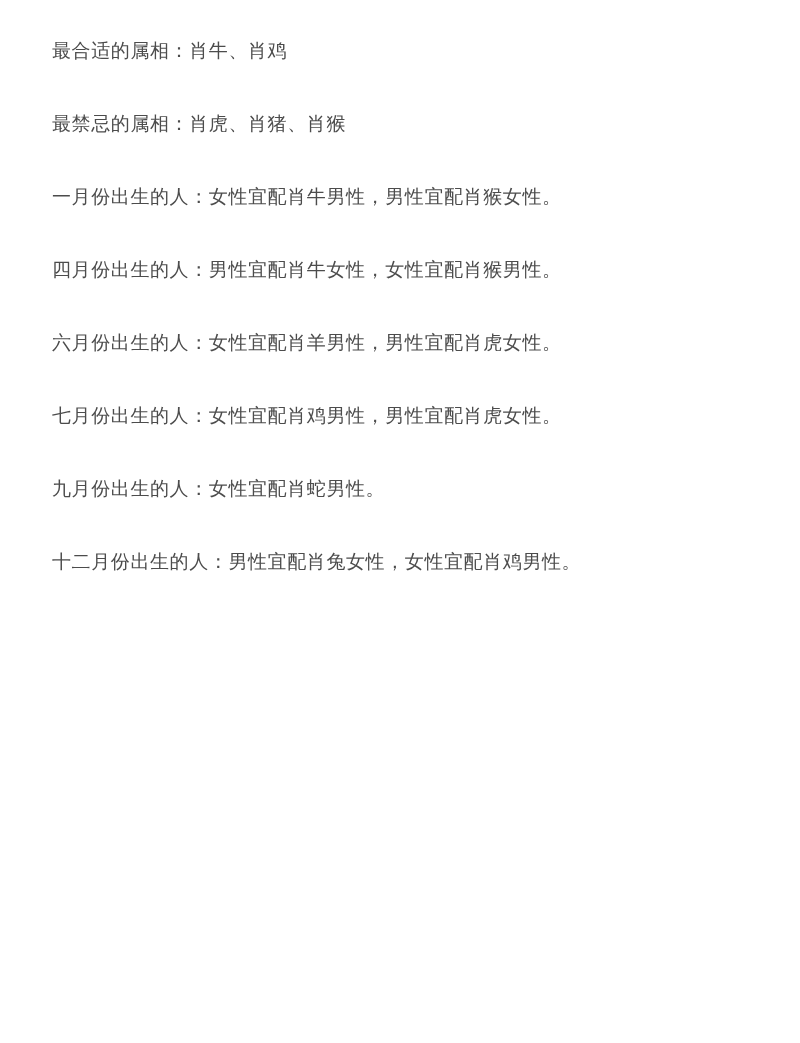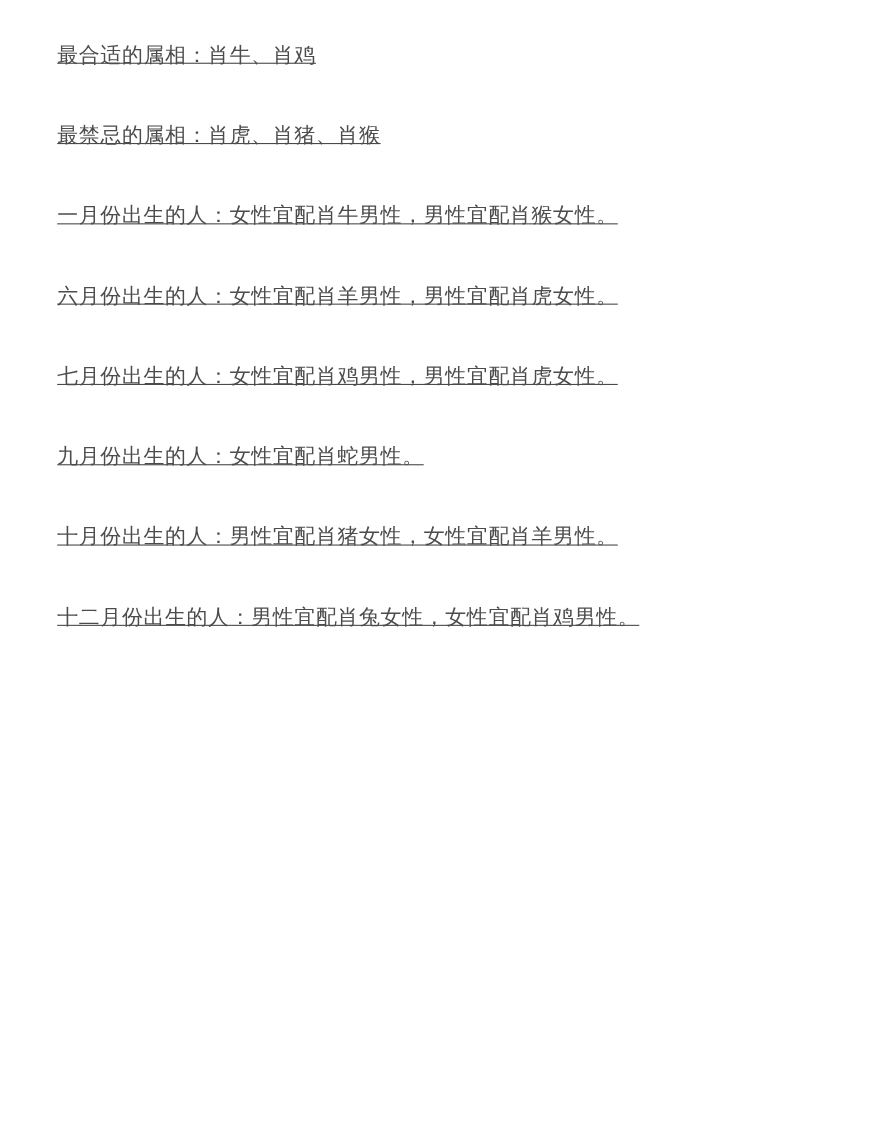--- a/index.html
+++ b/index.html
@@ -14,21 +14,20 @@
     color: #4a4a4a;
     position: relative;
     overflow: hidden;
   }
   .page {
     box-sizing: border-box;
     width: 800px;
     height: 1043px;
     padding: 26px 52px 0 52px;
     background: #ffffff;
-    text-decoration: underline;
   }
   .line {
     font-size: 19px;
     line-height: 26px;
     letter-spacing: 0.6px;
     color: #4c4c4c;
     margin: 0 0 47px 0;
     white-space: pre-wrap;
     font-weight: 400;
   }
@@ -45,20 +44,20 @@
     user-select: none;
   }
 </style>
 </head>
 <body>
 
 <div class="page">
   <p class="line first">最合适的属相：肖牛、肖鸡</p>
   <p class="line">最禁忌的属相：肖虎、肖猪、肖猴</p>
   <p class="line">一月份出生的人：女性宜配肖牛男性，男性宜配肖猴女性。</p>
+  <p class="line">四月份出生的人：男性宜配肖牛女性，女性宜配肖猴男性。</p>
   <p class="line">六月份出生的人：女性宜配肖羊男性，男性宜配肖虎女性。</p>
   <p class="line">七月份出生的人：女性宜配肖鸡男性，男性宜配肖虎女性。</p>
   <p class="line">九月份出生的人：女性宜配肖蛇男性。</p>
-  <p class="line">十月份出生的人：男性宜配肖猪女性，女性宜配肖羊男性。</p>
   <p class="line">十二月份出生的人：男性宜配肖兔女性，女性宜配肖鸡男性。</p>
 </div>
 
 <div class="watermark"></div>
 
 </body></html>

